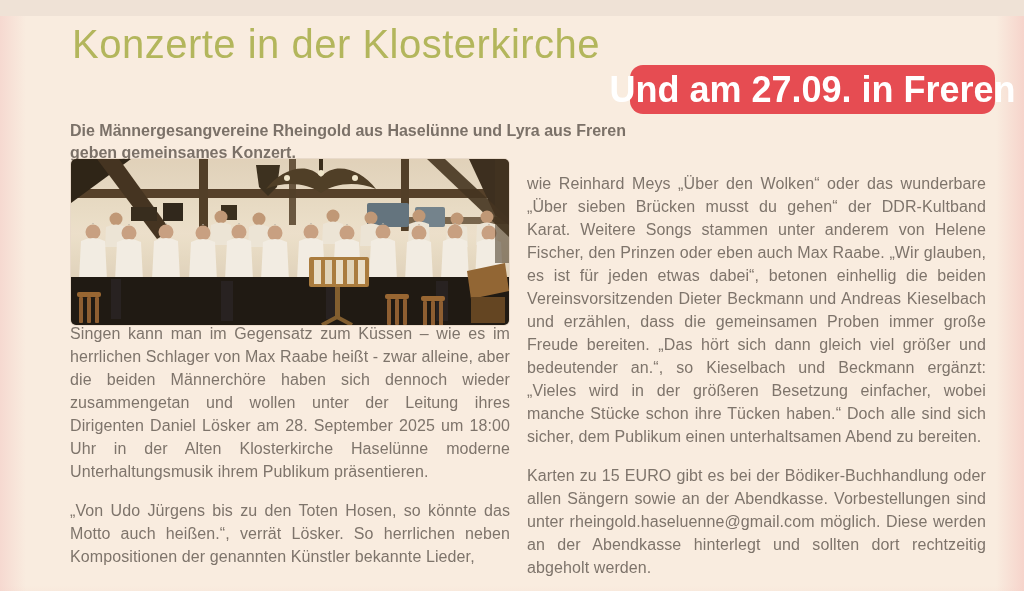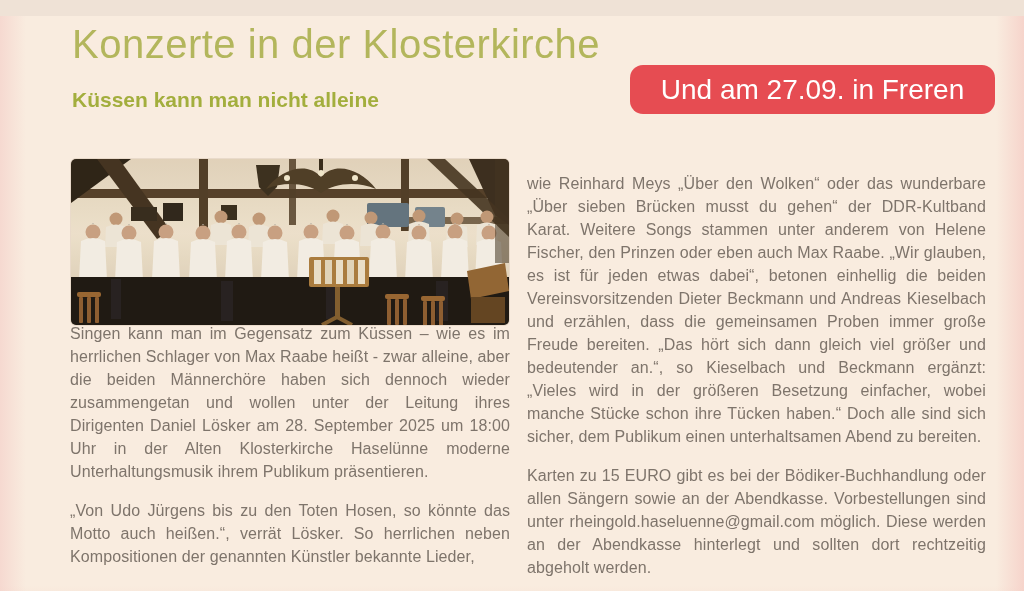--- a/index.html
+++ b/index.html
@@ -33,22 +33,22 @@
   .badge {
     position: absolute;
     left: 630px; top: 49px;
     width: 365px; height: 49px;
     box-sizing: border-box;
     display: flex;
     align-items: center;
     justify-content: center;
     background: #e64c52;
     color: #ffffff;
-    font-size: 28px;
-    font-weight: 400;
+    font-size: 36px;
+    font-weight: 700;
     border-radius: 13px;
     z-index: 3;
     white-space: nowrap;
   }
 
   .subtitle {
     position: absolute;
     left: 72px; top: 70px;
     margin: 0;
     font-size: 21px;
@@ -96,22 +96,22 @@
 </style>
 </head>
 <body>
 
 <div class="page">
 
   <h1 class="title">Konzerte in der Klosterkirche</h1>
 
   <div class="badge">Und am 27.09. in Freren</div>
 
-  <h2 class="subtitle">Küssen kann man nicht alleine</h2>
-
+
+  <p class="lead">Die Männergesangvereine Rheingold aus Haselünne und Lyra aus Freren geben gemeinsames Konzert.</p>
 
   <figure class="photo" role="img" aria-label="Gruppenfoto: Männerchor in weißen Hemden und dunklen Hosen in zwei Reihen in einem Fachwerksaal mit Geweih-Leuchter und hölzernem Notenständer">
     <svg viewBox="0 0 438 166" width="438" height="166" preserveAspectRatio="none">
       <defs>
         <linearGradient id="wall" x1="0" y1="0" x2="0" y2="1">
           <stop offset="0" stop-color="#e3d6c0"></stop>
           <stop offset="0.45" stop-color="#efe5d2"></stop>
           <stop offset="1" stop-color="#d6c8b0"></stop>
         </linearGradient>
         <g id="man">

